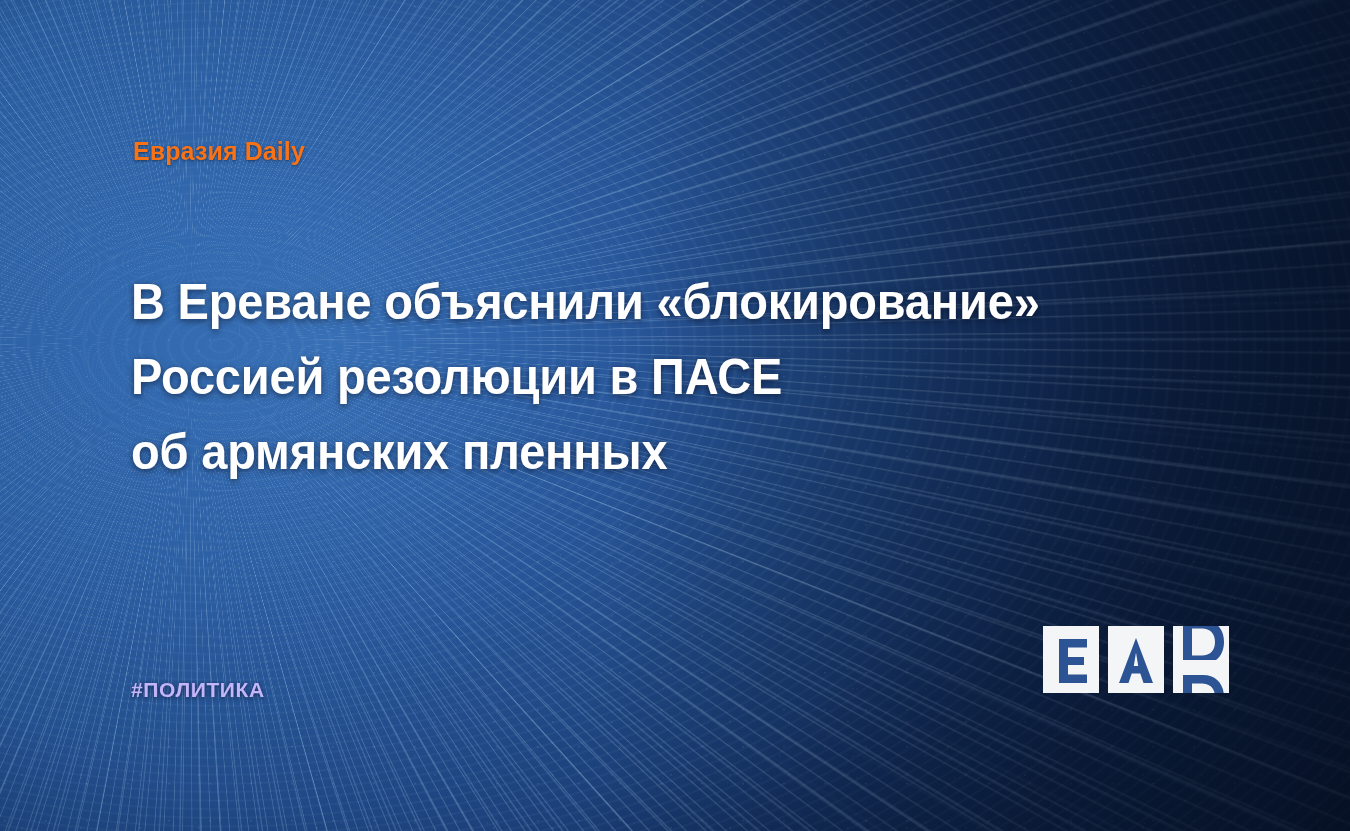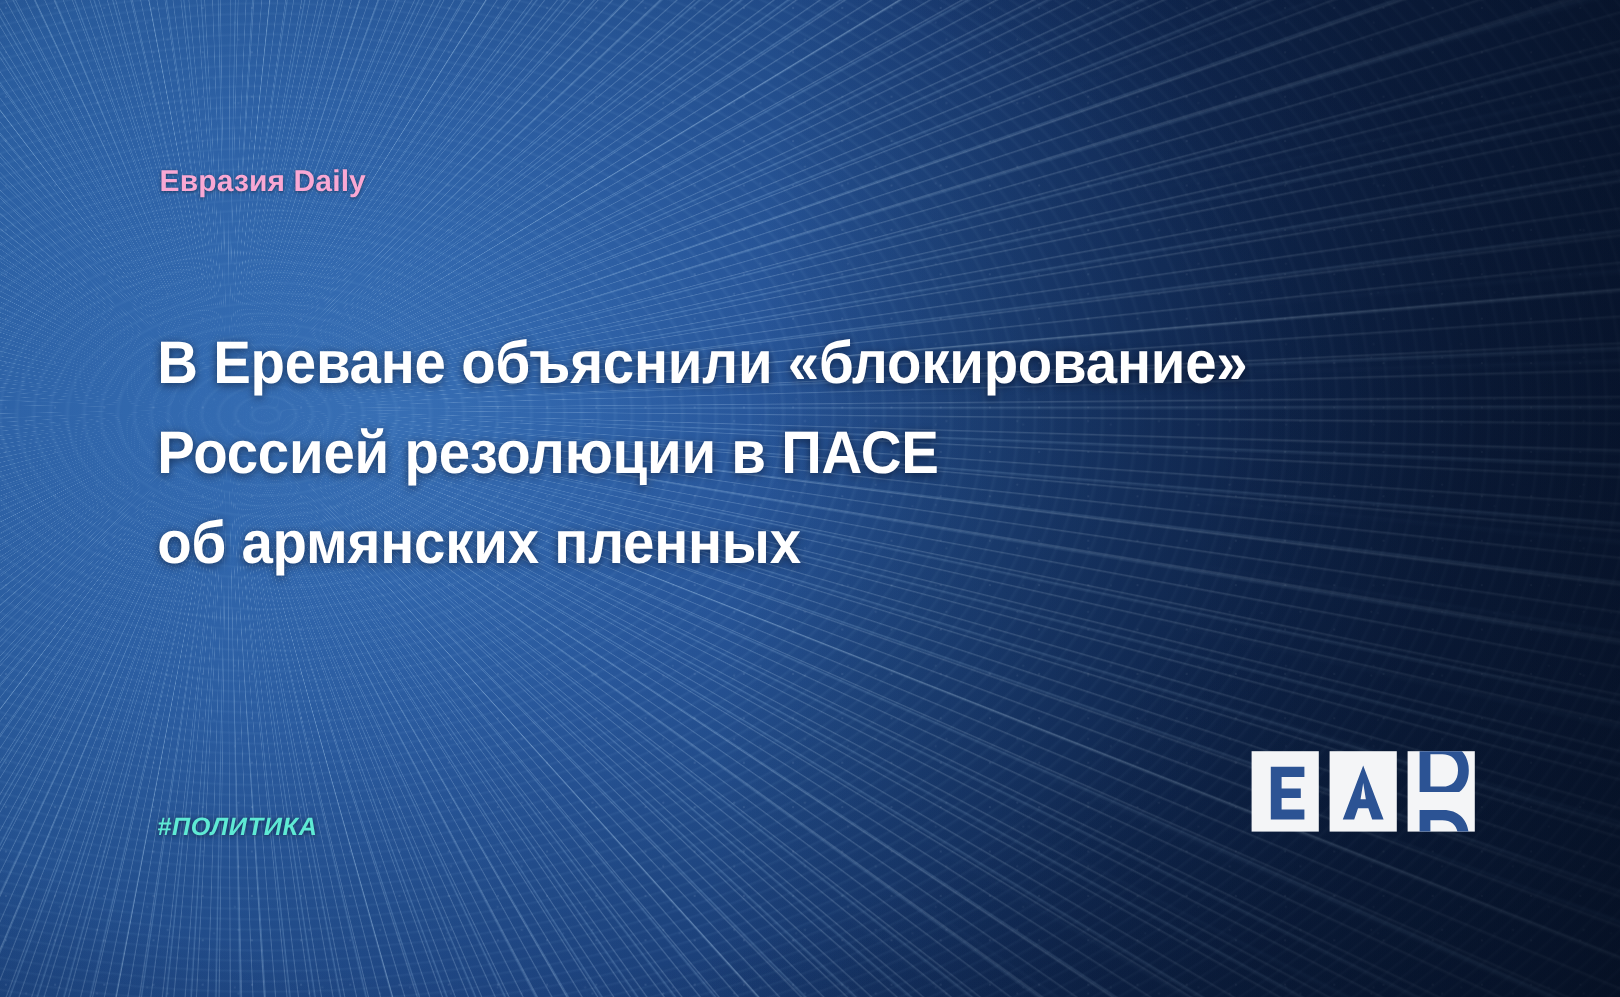--- a/index.html
+++ b/index.html
@@ -143,21 +143,21 @@
     z-index: 5;
   }
 
   .brand {
     position: absolute;
     left: 133px;
     top: 137px;
     font-size: 25px;
     font-weight: 700;
     letter-spacing: 0.1px;
-    color: #f9a8d4;
+    color: #f97316;
     text-shadow: 0 1px 3px rgba(0,0,0,0.45);
     white-space: nowrap;
   }
 
   .headline {
     position: absolute;
     left: 131px;
     top: 265px;
     width: 1090px;
     color: #ffffff;
@@ -171,24 +171,23 @@
   }
   .headline .hl-line { display: block; white-space: nowrap; }
 
   .tag {
     position: absolute;
     left: 131px;
     top: 678px;
     font-size: 21px;
     font-weight: 700;
     letter-spacing: 0.6px;
-    color: #5eead4;
+    color: #c4b5fd;
     text-shadow: 0 1px 4px rgba(0,6,20,0.6);
     white-space: nowrap;
-    font-style: italic;
   }
 
   
   .logo {
     position: absolute;
     left: 1043px;
     top: 626px;
     display: flex;
     align-items: flex-start;
     gap: 9px;

